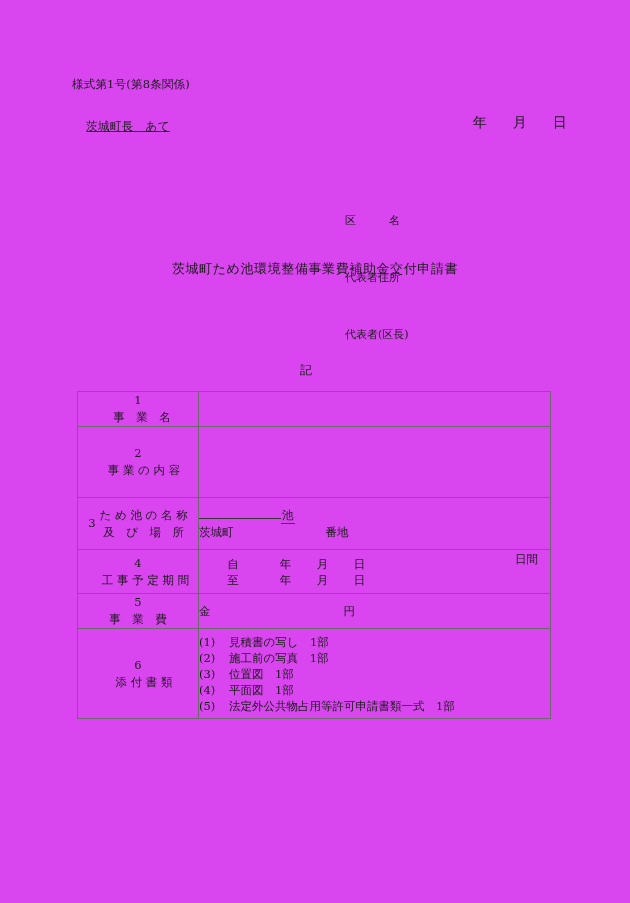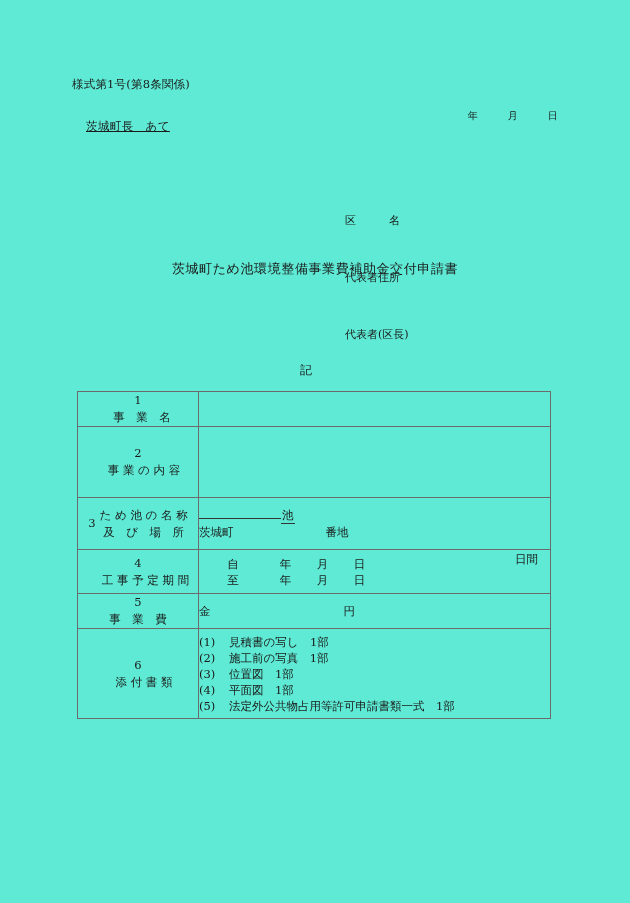--- a/index.html
+++ b/index.html
@@ -11,37 +11,37 @@
     width: 630px;
     height: 903px;
     position: relative;
     font-family: "DejaVu Serif", "Liberation Serif", serif;
     color: #1a1a1a;
     overflow: hidden;
   }
   .page {
     position: absolute;
     inset: 0;
-    background: #5eead4;
+    background: #d946ef;
   }
 
   
   .abs { position: absolute; white-space: pre; }
 
   .form-no {
     left: 72px;
     top: 77px;
     font-size: 11.5px;
     letter-spacing: 0.2px;
   }
 
   .date-line {
     left: 455px;
     top: 98px;
-    font-size: 10px;
+    font-size: 14px;
   }
   .date-line span { display: inline-block; width: 40px; }
   .date-line span:last-child { width: auto; }
 
   .addressee {
     left: 86px;
     top: 119px;
     font-size: 11.5px;
     letter-spacing: 0.4px;
     text-decoration: underline;

